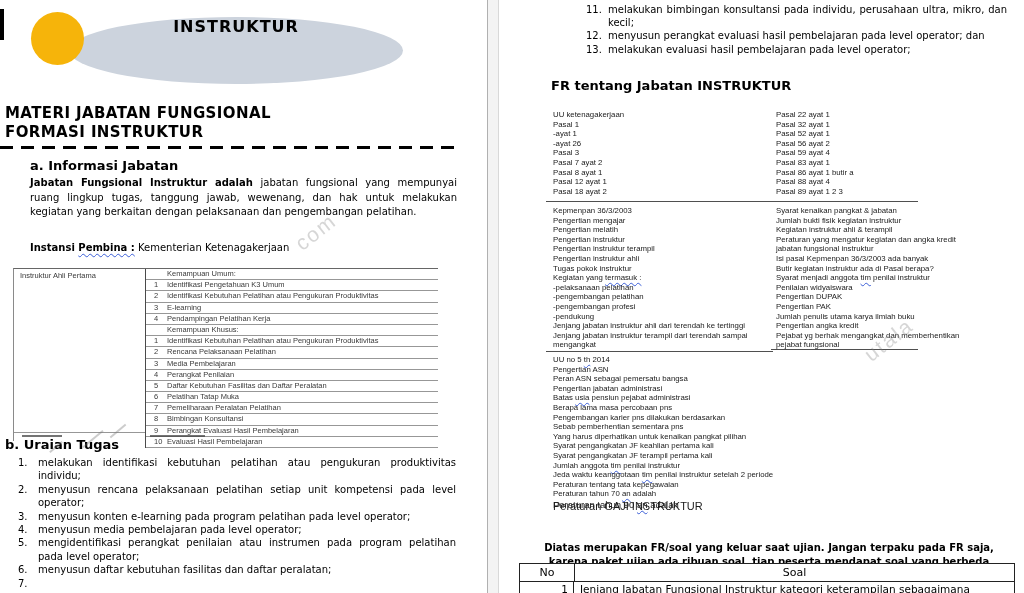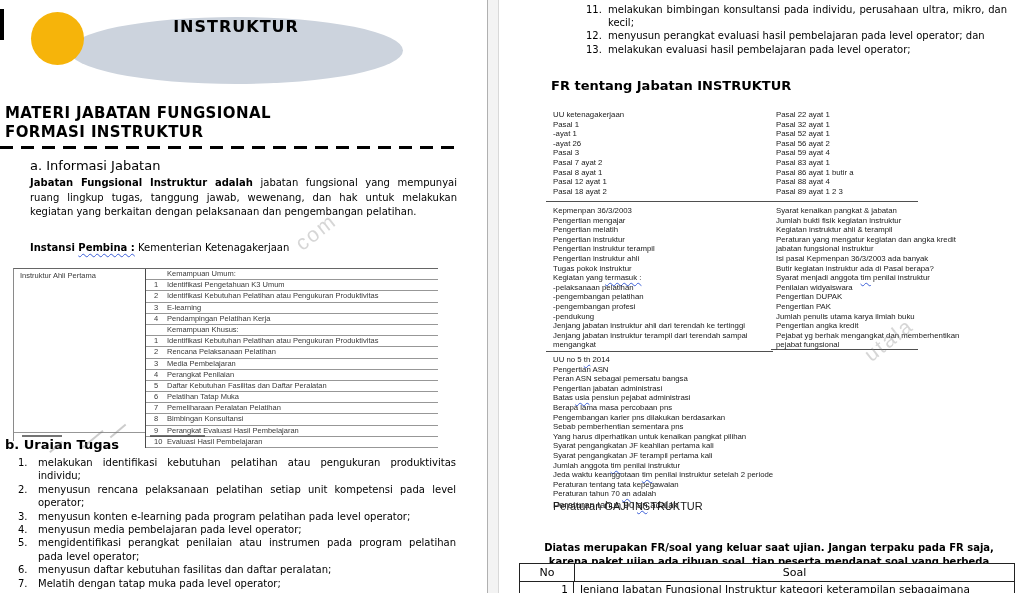--- a/index.html
+++ b/index.html
@@ -16,21 +16,21 @@
   
   #edgeMark{left:0;top:9px;width:4px;height:31px;background:#000}
   #circle{left:31px;top:12px;width:53px;height:53px;border-radius:50%;z-index:2}
   #ellipse{left:69px;top:17px;width:334px;height:67px;border-radius:50%;z-index:1;
            display:flex;align-items:flex-start;justify-content:center}
   #ellipse .badge{font-weight:bold;font-size:16px;letter-spacing:1px}
   #docTitle{left:5px;top:104px;width:460px;text-align:left;font-weight:bold;font-size:15px;
             line-height:19px;letter-spacing:.4px}
   #dashline{left:0;top:146px;width:457px;height:2.5px;
             background:repeating-linear-gradient(90deg,#000 0 13px,transparent 13px 21px)}
-  #secAh{left:30px;top:158px;font-size:13px;font-weight:normal}
+  #secAh{left:30px;top:158px;font-size:13px;font-weight:bold}
   #paraA{left:30px;top:176px;width:427px;font-size:10px;line-height:14.6px;text-align:justify}
   #instansi{left:30px;top:242px;font-size:10px}
   .wavy{text-decoration:underline wavy #3b5ed7;text-decoration-thickness:1px;text-underline-offset:2px}
 
   #tbl{left:13px;top:268px;width:424px;height:172px;border-top:1px solid #666;border-left:1px solid #8a8a8a}
   #tblRole{position:absolute;left:6px;top:2px;font-size:7.5px;color:#3a3a3a}
   #tblRows{position:absolute;left:131px;top:0;width:292px;border-left:1px solid #4a4a4a}
   .trow{display:flex;height:10.2px;border-bottom:1px solid #979797;font-size:7.5px;color:#3a3a3a;
         line-height:10px;overflow:hidden;white-space:nowrap}
   .trow .n{width:13px;padding-left:8px;flex:none}
@@ -165,21 +165,21 @@
   </div>
 
   <div id="secBh" class="abs dv">b. Uraian Tugas</div>
   <div id="listB" class="abs dv">
     <div class="li"><span class="num">1.</span><span>melakukan identifikasi kebutuhan pelatihan atau pengukuran produktivitas individu;</span></div>
     <div class="li"><span class="num">2.</span><span>menyusun rencana pelaksanaan pelatihan setiap unit kompetensi pada level operator;</span></div>
     <div class="li"><span class="num">3.</span><span>menyusun konten e-learning pada program pelatihan pada level operator;</span></div>
     <div class="li"><span class="num">4.</span><span>menyusun media pembelajaran pada level operator;</span></div>
     <div class="li"><span class="num">5.</span><span>mengidentifikasi perangkat penilaian atau instrumen pada program pelatihan pada level operator;</span></div>
     <div class="li"><span class="num">6.</span><span>menyusun daftar kebutuhan fasilitas dan daftar peralatan;</span></div>
-    <div class="li"><span class="num">7.</span><span>Melatih dengan tatap muka pada level operator;</span></div>
+    <div class="li"><span class="num">7.</span></div>
   </div>
 
   <div class="wm" style="left:293px;top:220px">com</div>
   <div class="wms" style="left:80px;top:438px;width:26px"></div>
   <div class="wms" style="left:48px;top:446px;width:16px"></div>
   <div class="wms" style="left:108px;top:430px;width:20px"></div>
 </div>
 
 <div id="gutter"></div>
 

